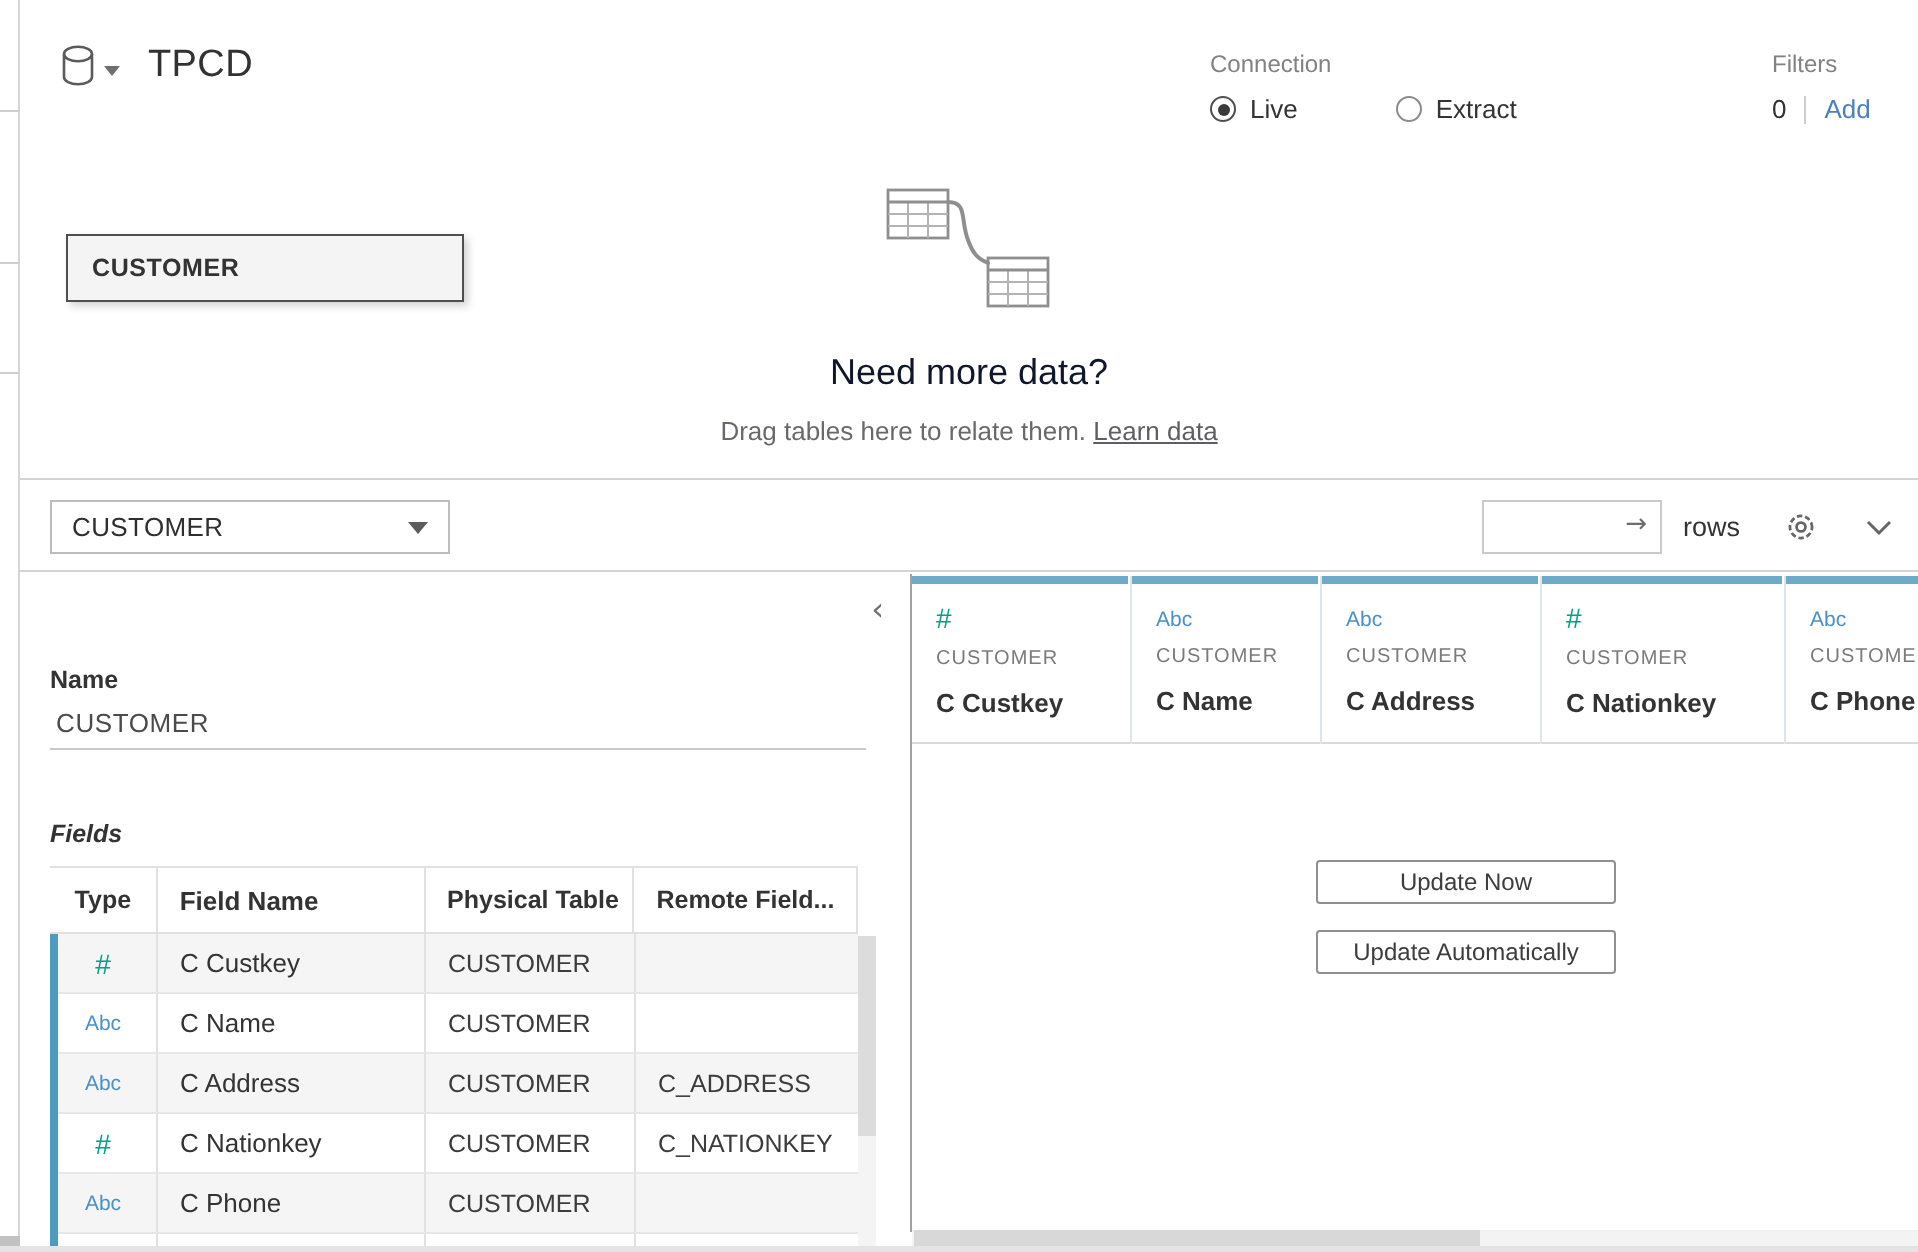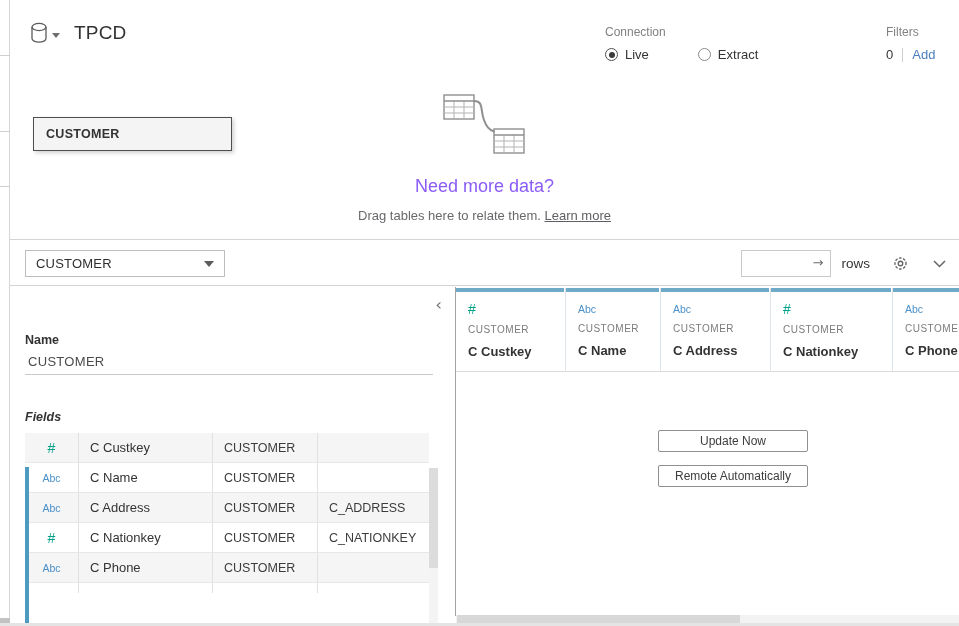--- a/index.html
+++ b/index.html
@@ -43,21 +43,21 @@
   .filters-sep { width:1px; height:14px; background:#cdcdcd; margin:0 9px; }
   .add-link { font-size:13px; cursor:pointer; }
 
   .table-chip { position:absolute; left:23px; top:117px; width:199px; height:34px;
     background:#f4f4f4; border:1px solid #4e4e4e; box-shadow:2px 2px 4px rgba(0,0,0,.18);
     display:flex; align-items:center; padding-left:12px;
     font-size:12.5px; font-weight:600; color:#333; letter-spacing:.3px; cursor:pointer; }
 
   .empty-state { position:absolute; left:0; top:90px; width:100%;
     display:flex; flex-direction:column; align-items:center; }
-  .empty-title { margin-top:20px; font-size:18px; color:#8b5cf6; }
+  .empty-title { margin-top:20px; font-size:18px; color:#0f172a; }
   .empty-sub { margin-top:11px; font-size:13px; color:#69696d; }
   .learn-more { text-decoration:underline; color:#5f5f63; cursor:pointer; }
 
   
   .toolbar { position:absolute; left:10px; top:241px; width:949px; height:45px;
     background:#fff; border-bottom:1px solid #d4d4d4; }
   .tbl-select { position:absolute; left:15px; top:9px; width:200px; height:27px;
     border:1px solid #bdbdbd; background:#fff; display:flex; align-items:center;
     padding:0 10px; cursor:pointer; font-size:13px; color:#2f2f2f; letter-spacing:.2px; }
   .sel-caret { position:absolute; right:10px; width:0; height:0;
@@ -188,21 +188,21 @@
         </g>
         <g stroke="#8f8f8f" stroke-width="1.4" fill="none">
           <path d="M5 11 h30 M55 45 h30"></path>
           <path d="M35 11 C45 11 41 20 45 30 C47.5 37 50 39.5 55 41.5" stroke-width="2" stroke-linecap="round"></path>
         </g>
       </svg>
       <div class="empty-title">Need more data?</div>
       <div class="empty-sub">
         <span>Drag tables here to relate them.</span>
         <span> </span>
-        <span class="learn-more">Learn more</span>
+        <span class="learn-more">Learn data</span>
       </div>
     </div>
   </div>
 
   <div class="toolbar">
     <div class="tbl-select">
       <span>CUSTOMER</span>
       <span class="sel-caret"></span>
     </div>
     <div class="tb-right">
@@ -227,20 +227,26 @@
     </div>
   </div>
 
   <div class="left-panel">
     <div class="collapse-btn">‹</div>
     <div class="name-label">Name</div>
     <div class="name-field">CUSTOMER</div>
     <div class="fields-label">Fields</div>
 
     <div class="fields-table">
+      <div class="fhead">
+        <div class="fcell c-type">Type</div>
+        <div class="fcell c-name">Field Name</div>
+        <div class="fcell c-phys">Physical Table</div>
+        <div class="fcell c-rem">Remote Field...</div>
+      </div>
 
       <div class="frow alt">
         <div class="fcell c-type">
             <span class="type-icon num">#</span>
           </div>
         <div class="fcell c-name">C Custkey</div>
         <div class="fcell c-phys">CUSTOMER</div>
       </div>
       <div class="frow">
         <div class="fcell c-type">
@@ -326,21 +332,21 @@
         <div class="gcol-strip"></div>
         <div class="gcol-body">
           <span class="type-icon str">Abc</span>
           <div class="gcol-table">CUSTOMER</div>
           <div class="gcol-field">C Phone</div>
         </div>
       </div>
     </div>
 
     <div class="update-btn btn-now">Update Now</div>
-    <div class="update-btn btn-auto">Remote Automatically</div>
+    <div class="update-btn btn-auto">Update Automatically</div>
 
     <div class="grid-hscroll">
       <div class="grid-hthumb"></div>
     </div>
   </div>
 
   <div class="bottom-strip"></div>
 </div>
 
 </body></html>

